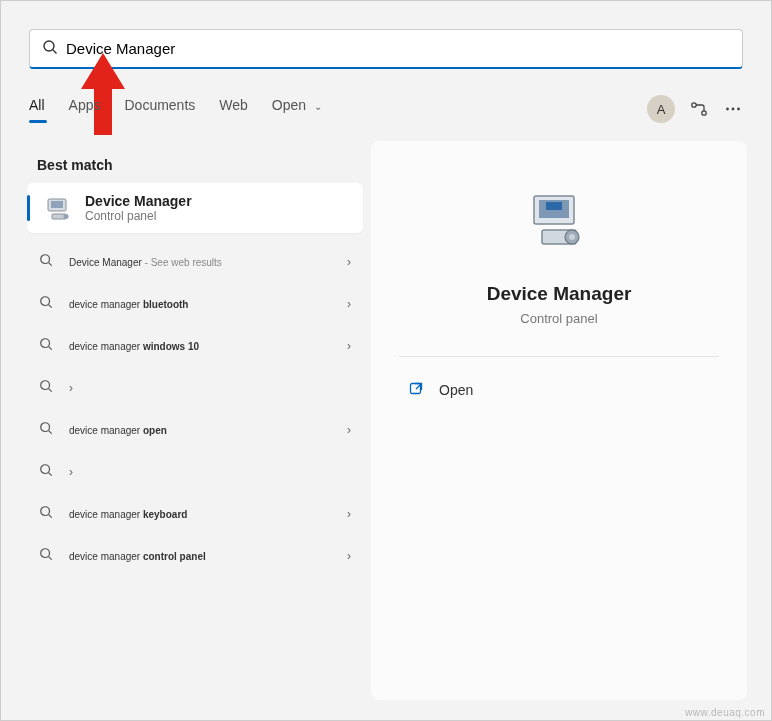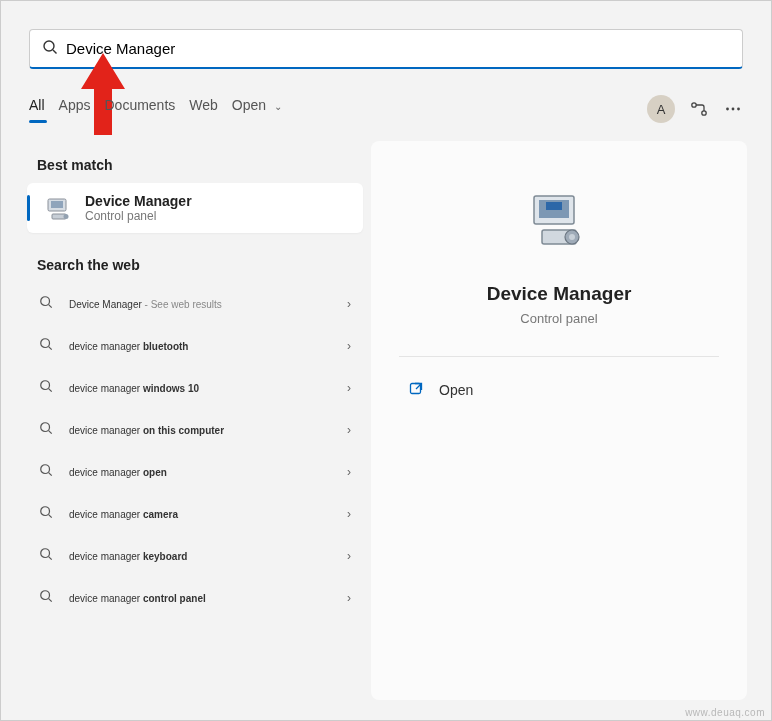--- a/index.html
+++ b/index.html
@@ -25,21 +25,21 @@
     }
 
     .tabs-row {
       position: absolute;
       top: 90px; left: 28px; right: 28px;
       height: 36px;
       display: flex;
       align-items: center;
       justify-content: space-between;
     }
-    .tabs { display: flex; gap: 14px; align-items: center; }
+    .tabs { display: flex; gap: 24px; align-items: center; }
     .tab { font-size: 14px; color: #555; cursor: pointer; padding-bottom: 8px; position: relative; }
     .tab.active { color: #222; }
     .tab.active::after {
       content: ""; position: absolute; bottom: -2px; left: 0; width: 18px; height: 3px;
       background: #0067c0; border-radius: 2px;
     }
     .actions { display: flex; gap: 14px; align-items: center; }
     .avatar {
       width: 28px; height: 28px; border-radius: 50%;
       background: #d7d0c4; display: flex; align-items: center; justify-content: center;
@@ -172,21 +172,20 @@
           <rect x="6" y="19" width="14" height="5" rx="1" fill="#c7ced6" stroke="#8a9099"></rect>
           <circle cx="20" cy="21.5" r="2.5" fill="#93a1b0"></circle>
         </svg>
       </div>
       <div>
         <div class="bm-title">Device Manager</div>
         <div class="bm-sub">Control panel</div>
       </div>
     </div>
 
-    <div class="section-header">Search the web</div>
 
     <div id="web-list">
         <div class="web-item">
           <span class="wi-icon"><svg width="14" height="14" viewBox="0 0 16 16" fill="none" stroke="#555" stroke-width="1.4">
               <circle cx="7" cy="7" r="5"></circle>
               <line x1="11" y1="11" x2="14.5" y2="14.5"></line>
             </svg></span>
           <span class="wi-text"><span>Device Manager</span><b></b><span class="wi-sub"> - See web results</span></span>
           <span class="wi-chevron">›</span>
         </div>
@@ -204,37 +203,35 @@
               <line x1="11" y1="11" x2="14.5" y2="14.5"></line>
             </svg></span>
           <span class="wi-text"><span>device manager </span><b>windows 10</b><span class="wi-sub"></span></span>
           <span class="wi-chevron">›</span>
         </div>
         <div class="web-item">
           <span class="wi-icon"><svg width="14" height="14" viewBox="0 0 16 16" fill="none" stroke="#555" stroke-width="1.4">
               <circle cx="7" cy="7" r="5"></circle>
               <line x1="11" y1="11" x2="14.5" y2="14.5"></line>
             </svg></span>
-          <span class="wi-text"><span>device manager </span><b>on this computer</b><span class="wi-sub"></span></span>
           <span class="wi-chevron">›</span>
         </div>
         <div class="web-item">
           <span class="wi-icon"><svg width="14" height="14" viewBox="0 0 16 16" fill="none" stroke="#555" stroke-width="1.4">
               <circle cx="7" cy="7" r="5"></circle>
               <line x1="11" y1="11" x2="14.5" y2="14.5"></line>
             </svg></span>
           <span class="wi-text"><span>device manager </span><b>open</b><span class="wi-sub"></span></span>
           <span class="wi-chevron">›</span>
         </div>
         <div class="web-item">
           <span class="wi-icon"><svg width="14" height="14" viewBox="0 0 16 16" fill="none" stroke="#555" stroke-width="1.4">
               <circle cx="7" cy="7" r="5"></circle>
               <line x1="11" y1="11" x2="14.5" y2="14.5"></line>
             </svg></span>
-          <span class="wi-text"><span>device manager </span><b>camera</b><span class="wi-sub"></span></span>
           <span class="wi-chevron">›</span>
         </div>
         <div class="web-item">
           <span class="wi-icon"><svg width="14" height="14" viewBox="0 0 16 16" fill="none" stroke="#555" stroke-width="1.4">
               <circle cx="7" cy="7" r="5"></circle>
               <line x1="11" y1="11" x2="14.5" y2="14.5"></line>
             </svg></span>
           <span class="wi-text"><span>device manager </span><b>keyboard</b><span class="wi-sub"></span></span>
           <span class="wi-chevron">›</span>
         </div>

